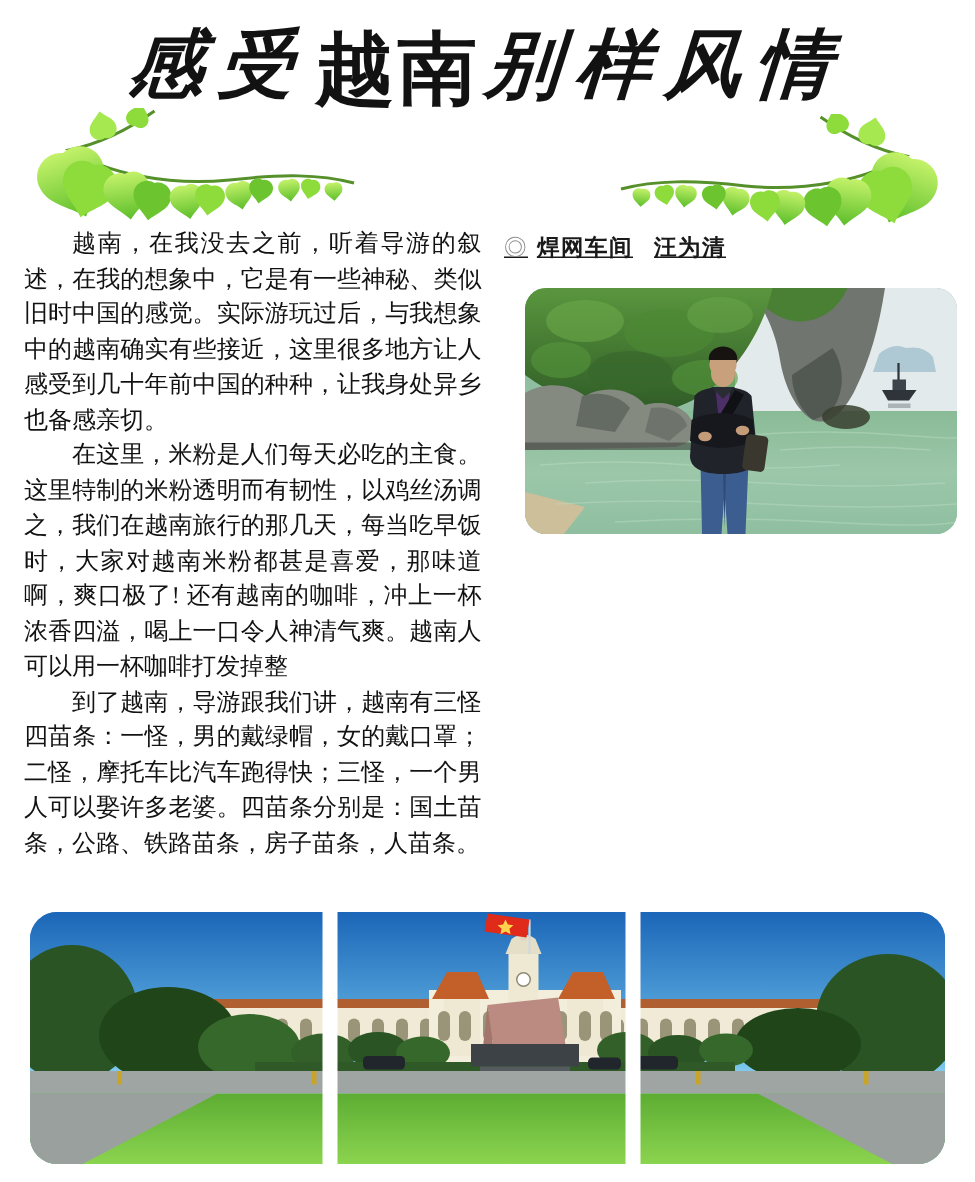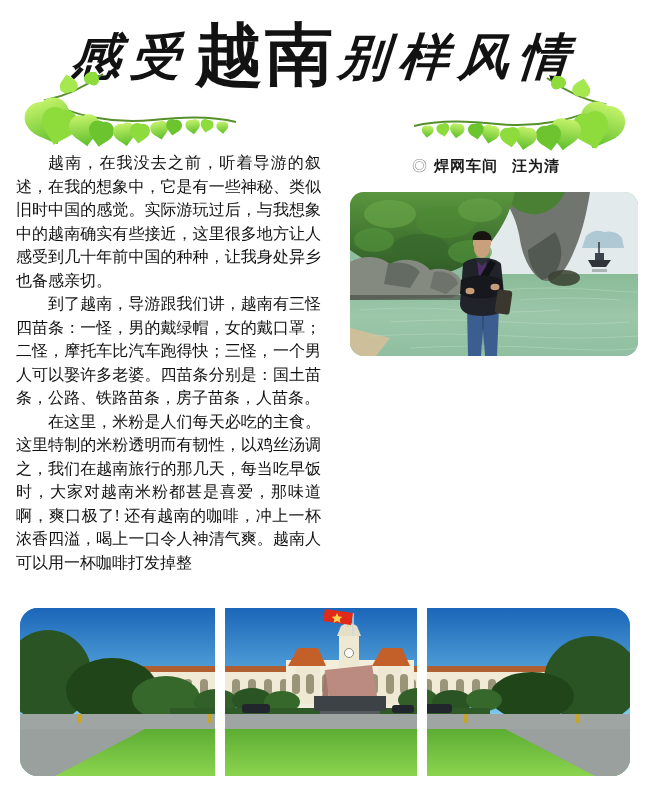--- a/index.html
+++ b/index.html
@@ -3,39 +3,39 @@
 <meta charset="utf-8">
 <style>
   html,body{margin:0;padding:0;background:#ffffff;}
   .page{position:relative;width:650px;height:788px;background:#ffffff;overflow:hidden;
         font-family:"Liberation Sans",sans-serif;color:#121212;}
 
   
   .title-row{position:absolute;top:10px;left:0;width:650px;text-align:center;white-space:nowrap;}
   .t-script{font-family:"DejaVu Serif",serif;font-style:italic;font-weight:bold;
             font-size:50px;letter-spacing:10px;display:inline-block;transform:skewX(-4deg);}
-  .t-bold{font-family:"Liberation Sans",sans-serif;font-weight:900;font-size:68px;
+  .t-bold{font-family:"Liberation Sans",sans-serif;font-weight:900;font-size:53px;
           letter-spacing:2px;display:inline-block;vertical-align:-4px;margin:0 4px;}
 
   
   .vine{position:absolute;width:230px;height:92px;}
   .vine-left{top:72px;left:8px;}
   .vine-right{top:76px;left:412px;transform:scaleX(-1);}
 
   
   .col{position:absolute;width:305px;font-size:16px;line-height:23.5px;
        text-align:justify;text-justify:inter-ideograph;}
   .col p{margin:0;font-family:Liberation Serif, serif;}
   .col p.indent{text-indent:2em;}
   .col-left{top:151px;left:16px;}
   .col-right{top:150px;left:336px;width:304px;}
 
   
-  .byline{text-align:center;font-size:15px;font-weight:bold;letter-spacing:1px;
-          margin:4px 4px 0 0;color:#1a1a1a;}
+  .byline{text-align:left;font-size:15px;font-weight:bold;letter-spacing:1px;
+          margin:4px 4px 0 0;color:#1a1a1a;text-decoration:underline;}
   .byline .marker{color:#8f8f8f;font-weight:normal;margin-right:6px;}
   .byline .dept{margin-right:14px;}
 
   
   .portrait{width:288px;height:164px;margin:14px 0 5px 14px;border-radius:14px;
             overflow:hidden;background:#8fbfa0;}
   .portrait svg{display:block;}
 
   
   .triptych{position:absolute;top:608px;left:20px;width:610px;height:168px;
@@ -103,22 +103,22 @@
 
   <svg class="vine vine-left" viewBox="0 0 230 92">
       <use href="#vineG"></use>
     </svg>
   <svg class="vine vine-right" viewBox="0 0 230 92">
       <use href="#vineG"></use>
     </svg>
 
   <div class="col col-left">
     <p class="indent">越南，在我没去之前，听着导游的叙述，在我的想象中，它是有一些神秘、类似旧时中国的感觉。实际游玩过后，与我想象中的越南确实有些接近，这里很多地方让人感受到几十年前中国的种种，让我身处异乡也备感亲切。</p>
+    <p class="indent">在这里，米粉是人们每天必吃的主食。这里特制的米粉透明而有韧性，以鸡丝汤调之，我们在越南旅行的那几天，每当吃早饭时，大家对越南米粉都甚是喜爱，那味道啊，爽口极了! 还有越南的咖啡，冲上一杯浓香四溢，喝上一口令人神清气爽。越南人可以用一杯咖啡打发掉整</p>
     <p class="indent">到了越南，导游跟我们讲，越南有三怪四苗条：一怪，男的戴绿帽，女的戴口罩；二怪，摩托车比汽车跑得快；三怪，一个男人可以娶许多老婆。四苗条分别是：国土苗条，公路、铁路苗条，房子苗条，人苗条。</p>
-    <p class="indent">在这里，米粉是人们每天必吃的主食。这里特制的米粉透明而有韧性，以鸡丝汤调之，我们在越南旅行的那几天，每当吃早饭时，大家对越南米粉都甚是喜爱，那味道啊，爽口极了! 还有越南的咖啡，冲上一杯浓香四溢，喝上一口令人神清气爽。越南人可以用一杯咖啡打发掉整</p>
   </div>
 
   <div class="col col-right">
     <div class="byline">
       <span class="marker">◎</span><span class="dept">焊网车间</span><span>汪为清</span>
     </div>
 
     <div class="portrait">
       <svg viewBox="0 0 288 164" width="288" height="164">
         <rect x="140" y="0" width="148" height="104" fill="#e3eaec"></rect>

